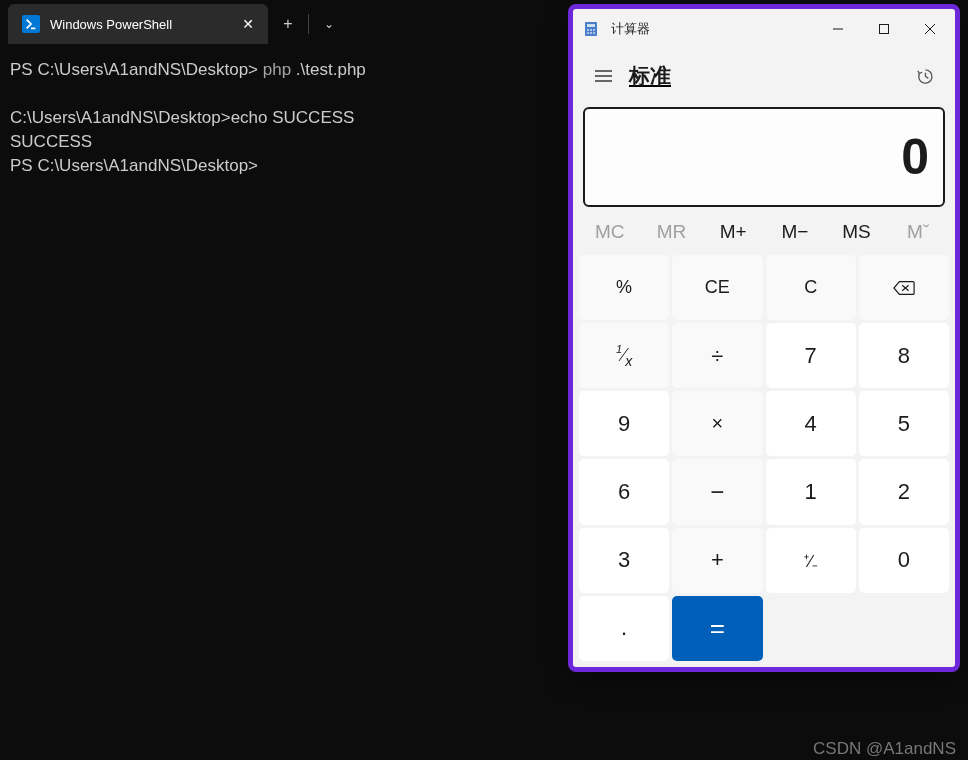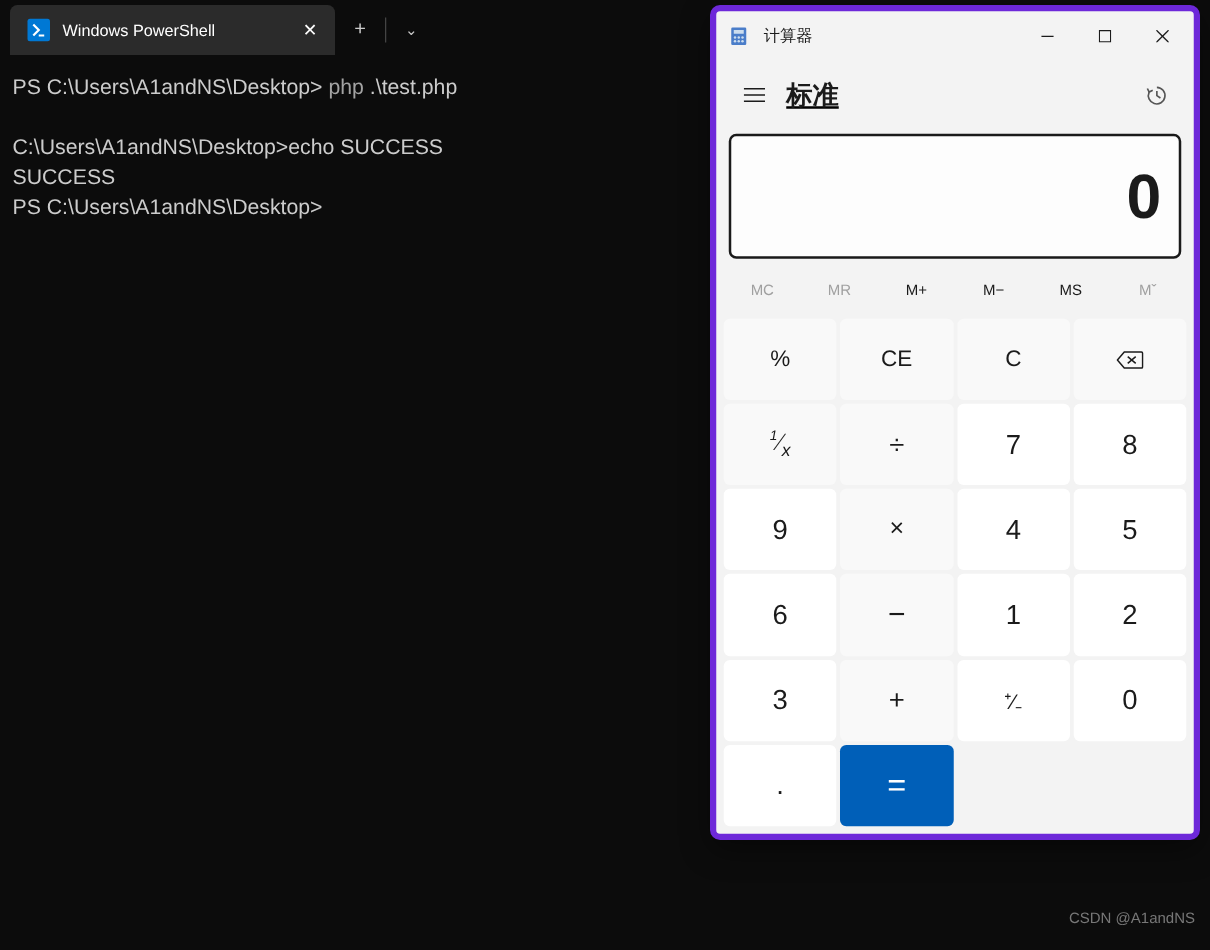--- a/index.html
+++ b/index.html
@@ -26,32 +26,32 @@
     .calc-title { font-size: 13px; color: #1b1b1b; flex: 0 0 auto; }
     .titlebar-spacer { flex: 1; }
     .winbtn { width: 46px; height: 32px; display: flex; align-items: center; justify-content: center; color: #1b1b1b; font-size: 12px; cursor: pointer; }
     .calc-header { height: 54px; display: flex; align-items: center; padding: 0 10px; text-decoration: underline; }
     .hamburger { width: 40px; height: 40px; display: flex; align-items: center; justify-content: center; cursor: pointer; font-size: 17px; color:#1b1b1b;}
     .mode-label { font-size: 21px; font-weight: 600; color: #1b1b1b; margin-left: 6px; }
     .header-spacer { flex: 1; }
     .history-btn { width: 40px; height: 40px; display: flex; align-items: center; justify-content: center; cursor: pointer; color:#555; font-size:17px;}
     .display { margin: 4px 10px 6px 10px; height: 100px; border: 2px solid #1a1a1a; border-radius: 6px; background: #fdfdfd; display: flex; align-items: center; justify-content: flex-end; padding: 0 14px; font-size: 50px; font-weight: 600; color: #1b1b1b; }
     .memrow { height: 38px; display: flex; padding: 0 6px; }
-    .memrow div { flex: 1; display: flex; align-items: center; justify-content: center; font-size: 12px; color: #1b1b1b; cursor: pointer; text-align: right; }
+    .memrow div { flex: 1; display: flex; align-items: center; justify-content: center; font-size: 19px; color: #1b1b1b; cursor: pointer; text-align: right; }
     .memrow .disabled { color: #a0a0a0; }
     .keypad { flex: 1; display: grid; grid-template-columns: repeat(4, 1fr); grid-template-rows: repeat(6, 1fr); gap: 3px; padding: 4px 6px 6px 6px; }
     .key { border-radius: 5px; display: flex; align-items: center; justify-content: center; font-size: 18px; color: #1b1b1b; cursor: pointer; border: none; background: #f9f9f9; }
     .key.op { background: #f9f9f9; font-size: 18px; }
     .key.num { background: #ffffff; font-size: 22px; font-weight: 400; }
     .key.equals { background: #005fb8; color: #ffffff; font-size: 26px; }
     .key.bk svg { width:22px; height:22px; }
     .key .fx { font-style: italic; font-family: "Times New Roman", serif; font-size: 20px; }
     .key sup { font-size: 11px; vertical-align: super; }
 
-    .watermark { position: absolute; bottom: 19px; right: 12px; color: #777; font-size: 12px; font-family: Arial, sans-serif; }
+    .watermark { position: absolute; bottom: 1px; right: 12px; color: #777; font-size: 17px; font-family: Arial, sans-serif; }
   </style>
 </head>
 <body>
 
 <div class="terminal">
   <div class="term-titlebar">
     <div class="tab">
       <div class="ps-icon">
         <svg width="14" height="14" viewBox="0 0 16 16">
             <path d="M3 3 L8 8 L3 13" stroke="white" stroke-width="2" fill="none"></path>

